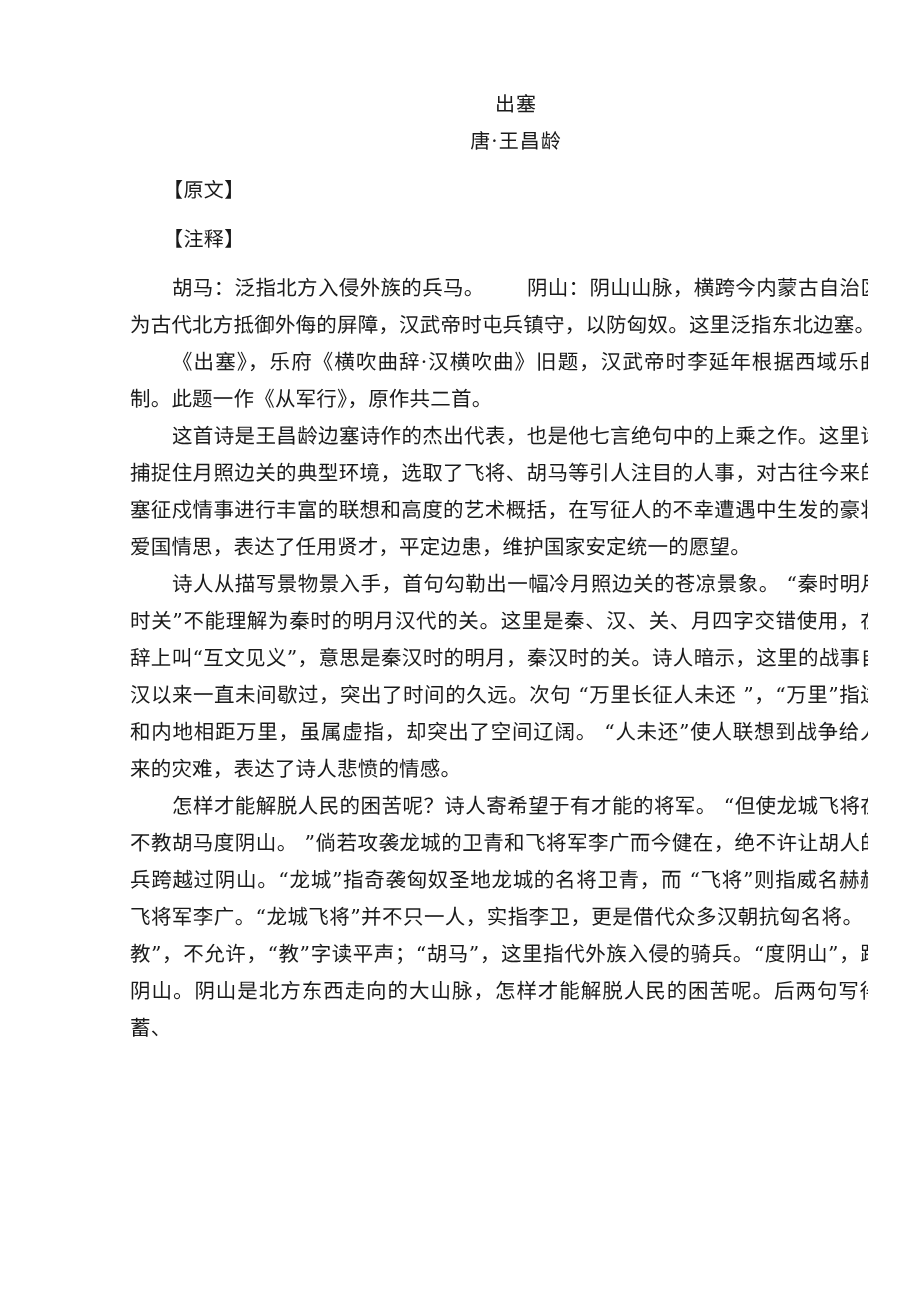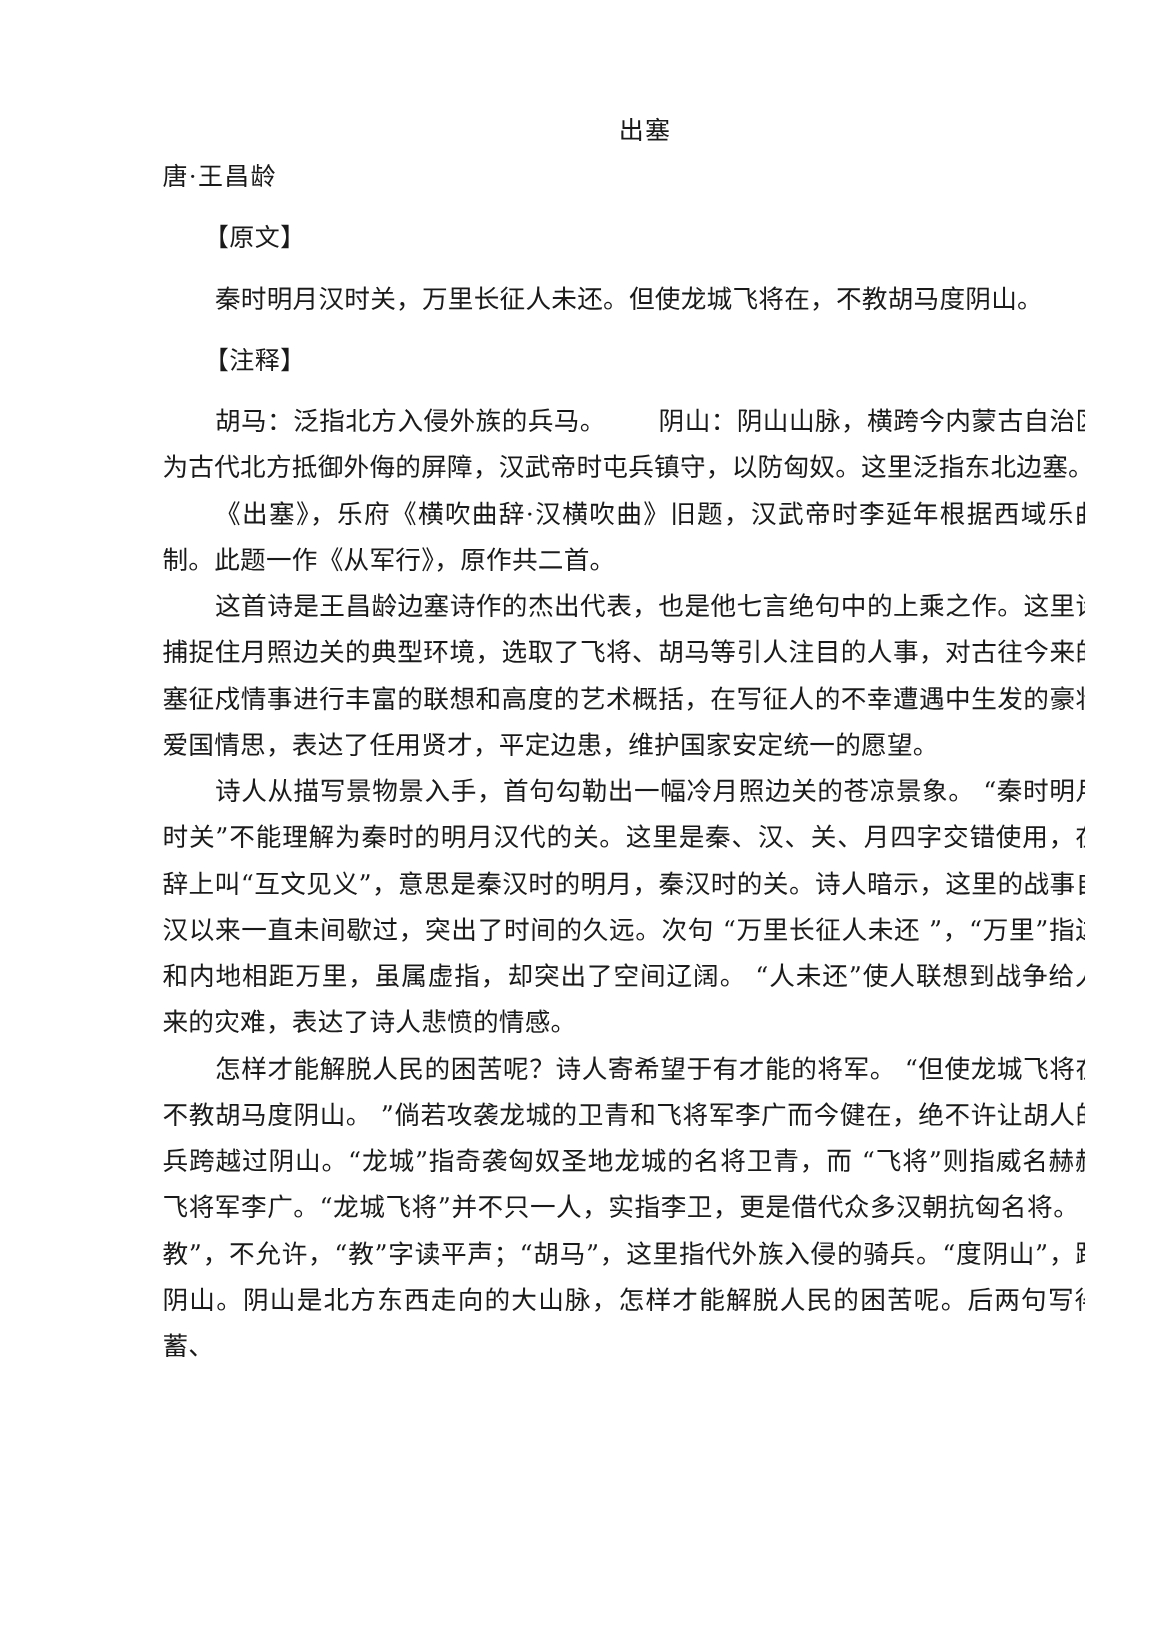--- a/index.html
+++ b/index.html
@@ -28,20 +28,21 @@
   .doc-title {
     text-align: center;
     font-size: 20px;
     line-height: 37px;
     margin: 0;
     padding-top: 86px;
     letter-spacing: 1px;
     font-weight: normal;
   }
   .doc-author {
+    text-align: center;
     font-size: 20px;
     line-height: 37px;
     margin: 0;
     letter-spacing: 1px;
   }
   .section-head {
     font-size: 20px;
     line-height: 37px;
     margin: 12px;
     text-indent: 21px;
@@ -68,21 +69,20 @@
 
 <div class="page">
   <div class="content">
 
     <h1 class="doc-title">出塞</h1>
 
     <div class="doc-author">唐·王昌龄</div>
 
     <div class="section-head">【原文】</div>
 
-    <p class="body">秦时明月汉时关，万里长征人未还。但使龙城飞将在，不教胡马度阴山。</p>
 
     <div class="section-head">【注释】</div>
 
 
     <p class="body"><span>胡马：泛指北方入侵外族的兵马。</span><span class="gap"></span><span>阴山：阴山山脉，横跨今内蒙古自治区，为古代北方抵御外侮的屏障，汉武帝时屯兵镇守，以防匈奴。这里泛指东北边塞。</span></p>
 
 
     <p class="body">《出塞》，乐府《横吹曲辞·汉横吹曲》旧题，汉武帝时李延年根据西域乐曲改制。此题一作《从军行》，原作共二首。</p>
 
     <p class="body">这首诗是王昌龄边塞诗作的杰出代表，也是他七言绝句中的上乘之作。这里诗人捕捉住月照边关的典型环境，选取了飞将、胡马等引人注目的人事，对古往今来的边塞征戍情事进行丰富的联想和高度的艺术概括，在写征人的不幸遭遇中生发的豪壮的爱国情思，表达了任用贤才，平定边患，维护国家安定统一的愿望。</p>

